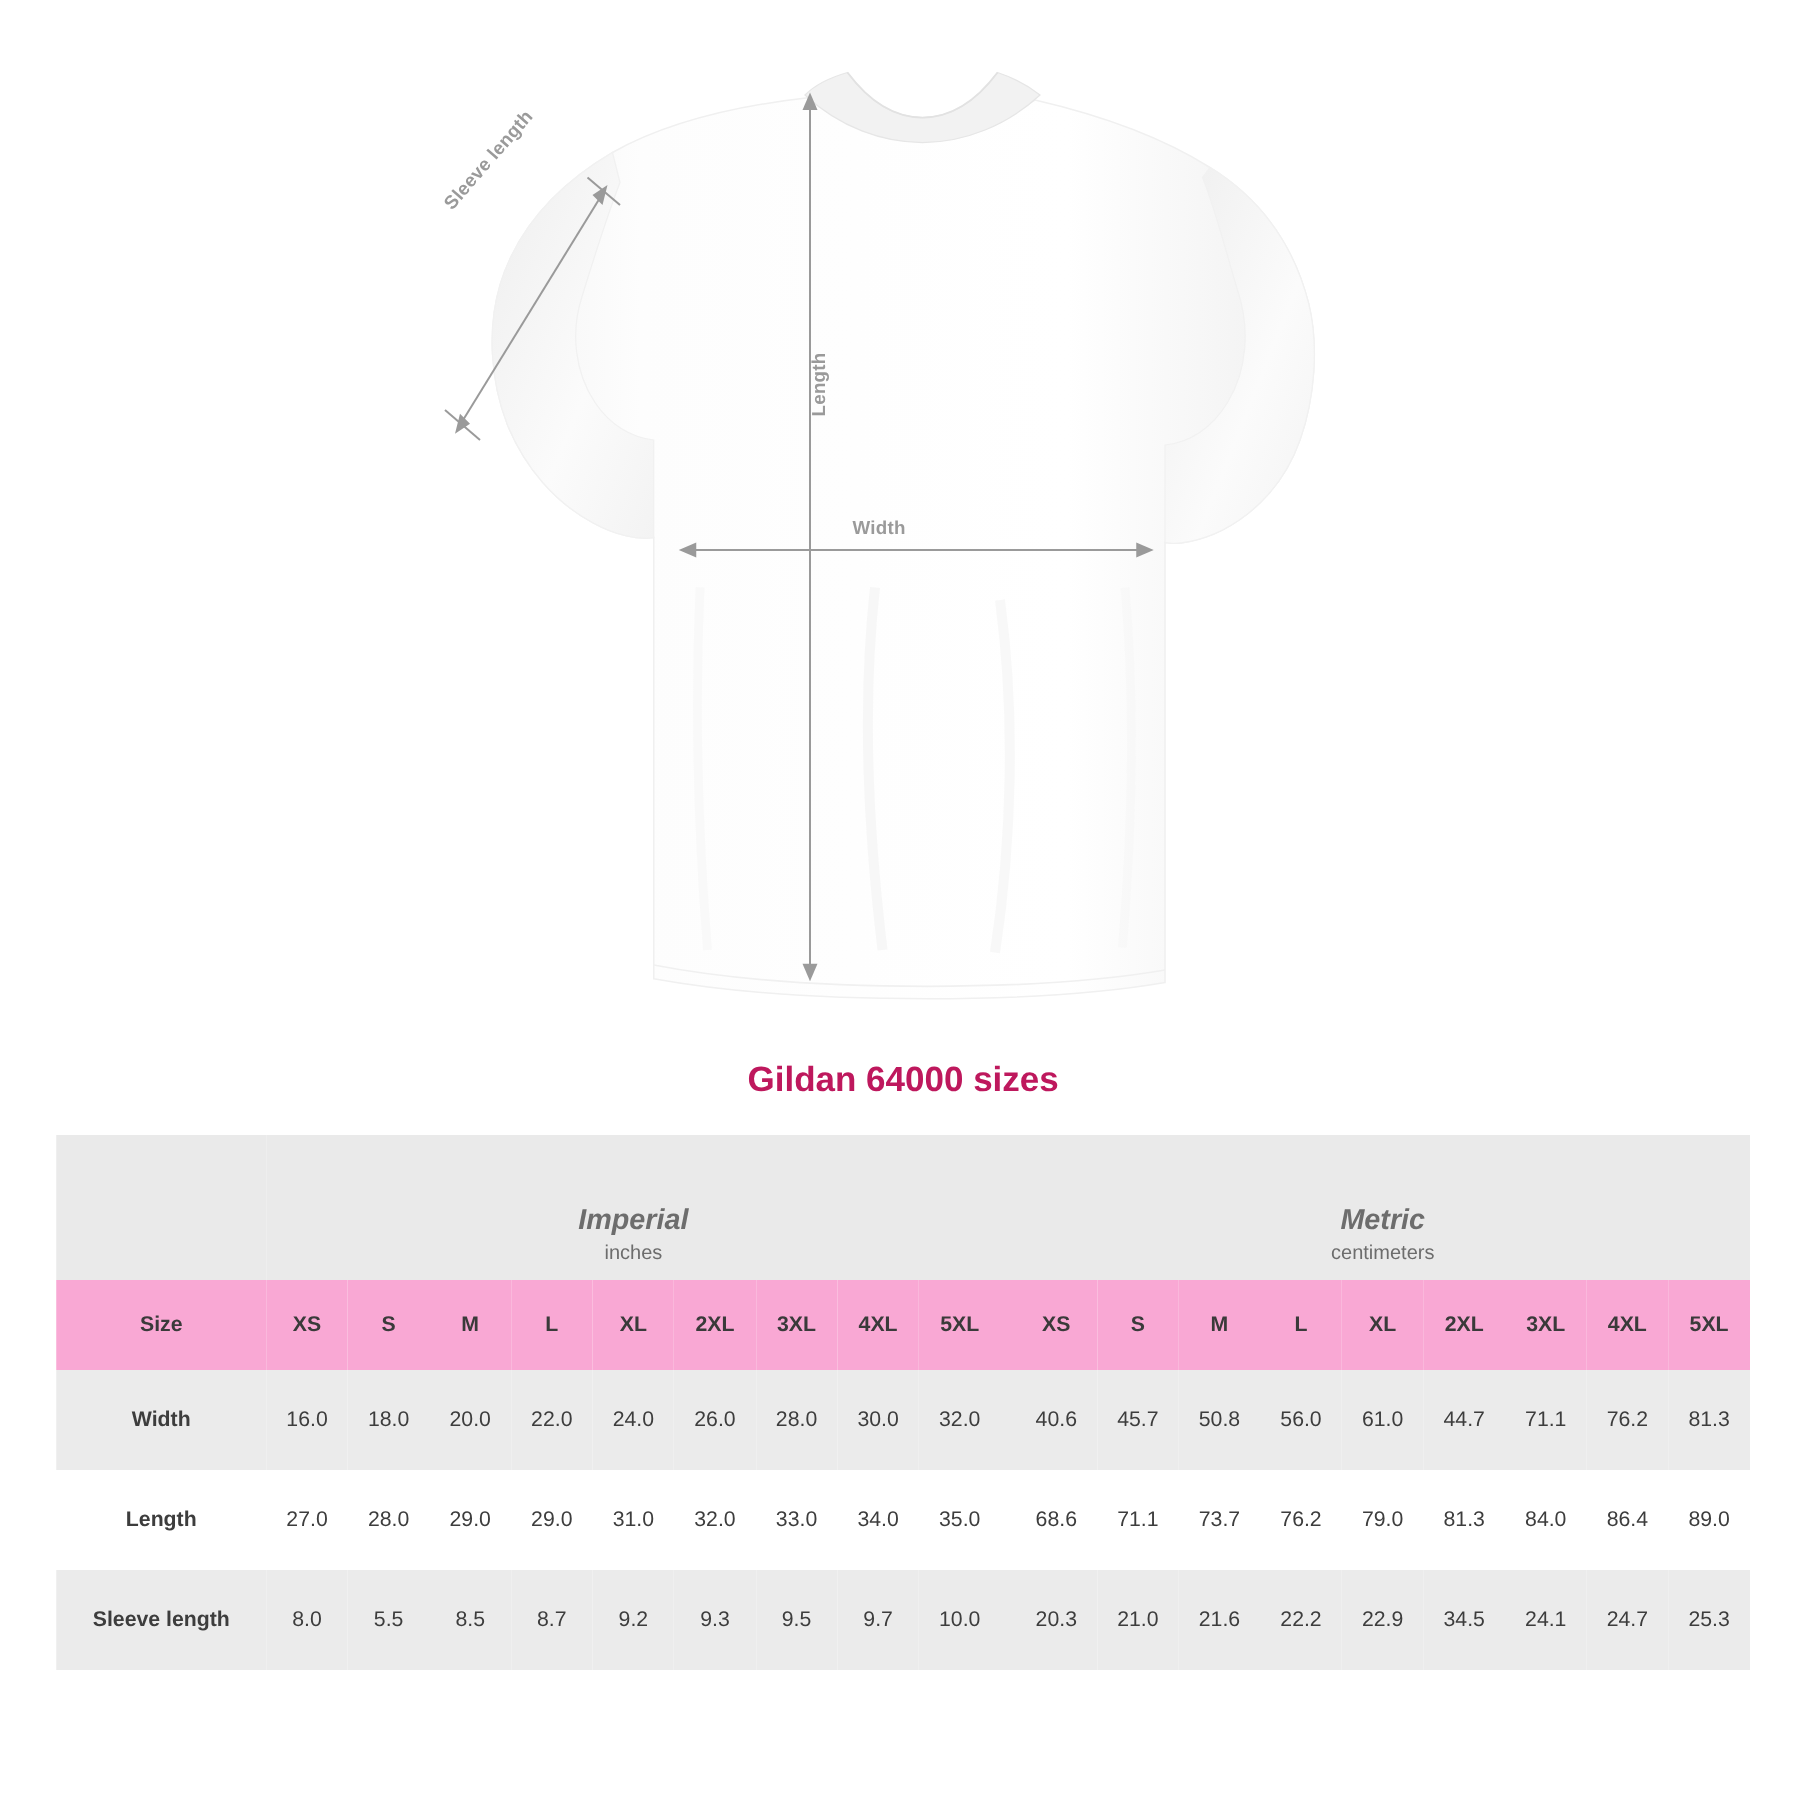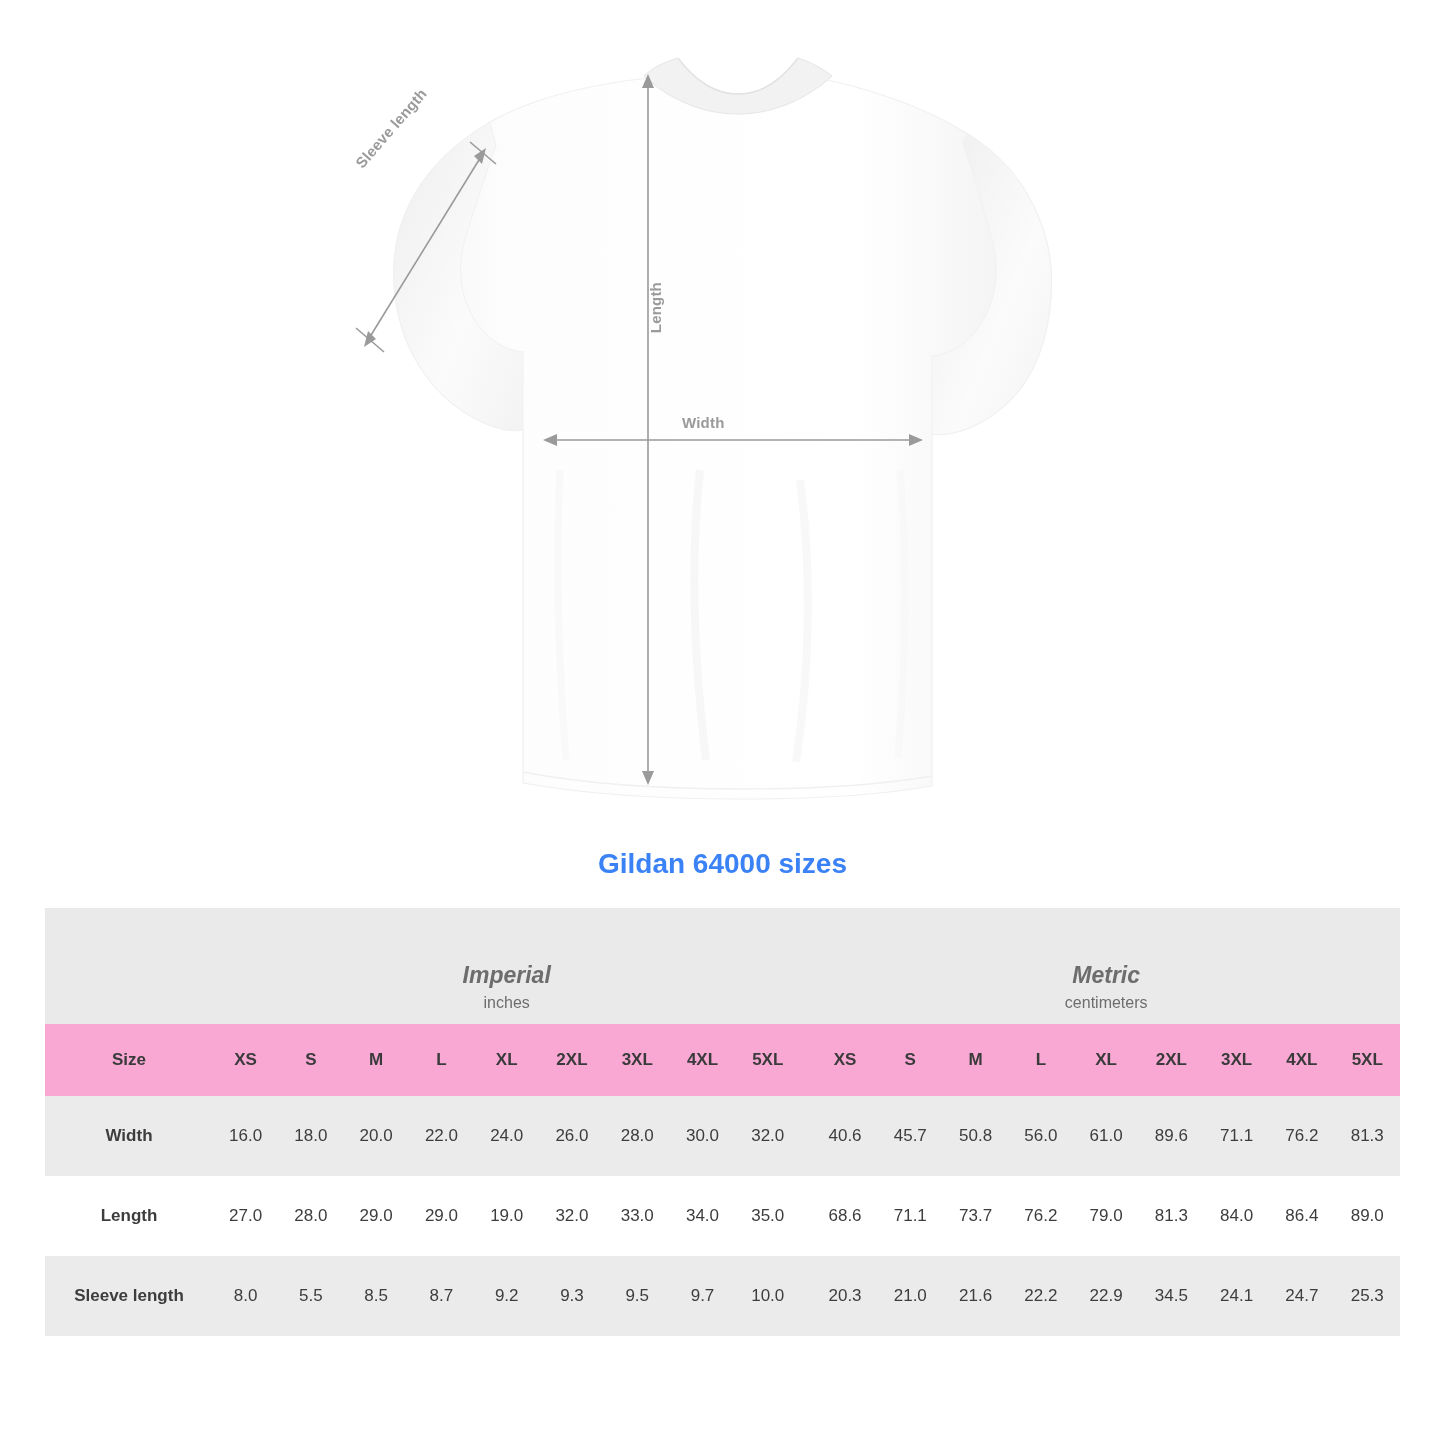--- a/index.html
+++ b/index.html
@@ -41,21 +41,21 @@
     left: 352px; top: 160px;
     transform: rotate(-49deg);
     transform-origin: left top;
   }
 
   
   .title-block { text-align: center; margin-top: 28px; }
   .chart-title {
     font-size: 28px;
     font-weight: bold;
-    color: #3b82f6;
+    color: #be185d;
     margin: 0 0 16px 0;
   }
   .chart-note {
     font-size: 17px;
     font-style: italic;
     color: #6f6f6f;
     margin: 0;
   }
 
   
@@ -261,33 +261,33 @@
           <td class="val">26.0</td>
           <td class="val">28.0</td>
           <td class="val">30.0</td>
           <td class="val">32.0</td>
           <td class="spacer-col"></td>
           <td class="val">40.6</td>
           <td class="val">45.7</td>
           <td class="val">50.8</td>
           <td class="val">56.0</td>
           <td class="val">61.0</td>
-          <td class="val">89.6</td>
+          <td class="val">44.7</td>
           <td class="val">71.1</td>
           <td class="val">76.2</td>
           <td class="val">81.3</td>
         </tr>
 
         <tr class="data-row plain">
           <td class="rowhead">Length</td>
           <td class="val">27.0</td>
           <td class="val">28.0</td>
           <td class="val">29.0</td>
           <td class="val">29.0</td>
-          <td class="val">19.0</td>
+          <td class="val">31.0</td>
           <td class="val">32.0</td>
           <td class="val">33.0</td>
           <td class="val">34.0</td>
           <td class="val">35.0</td>
           <td class="spacer-col"></td>
           <td class="val">68.6</td>
           <td class="val">71.1</td>
           <td class="val">73.7</td>
           <td class="val">76.2</td>
           <td class="val">79.0</td>

